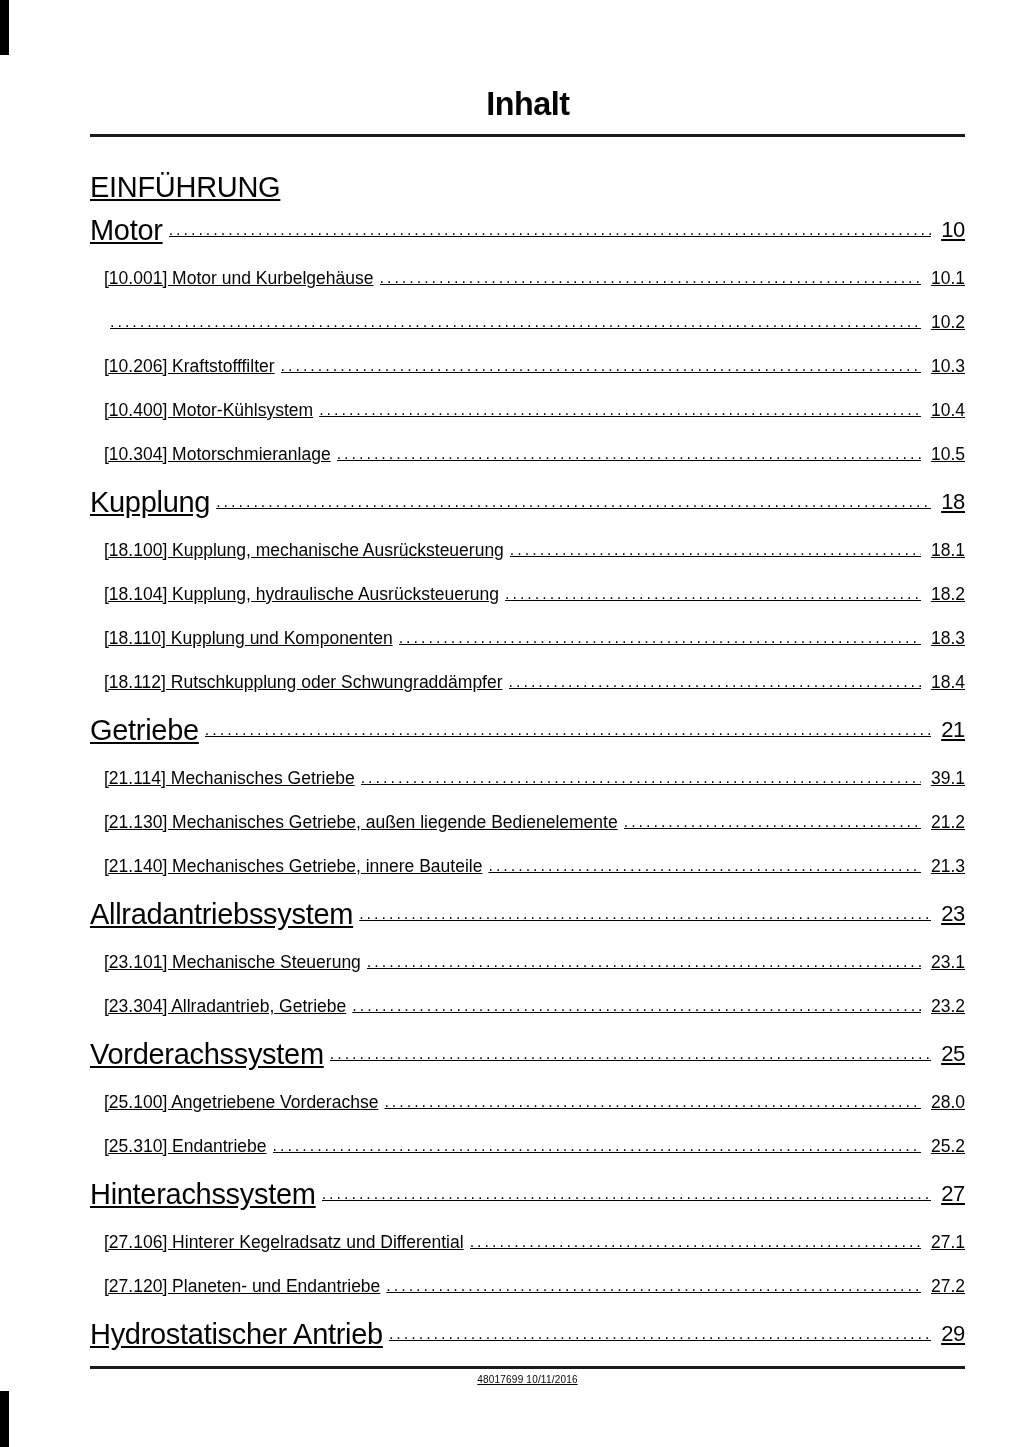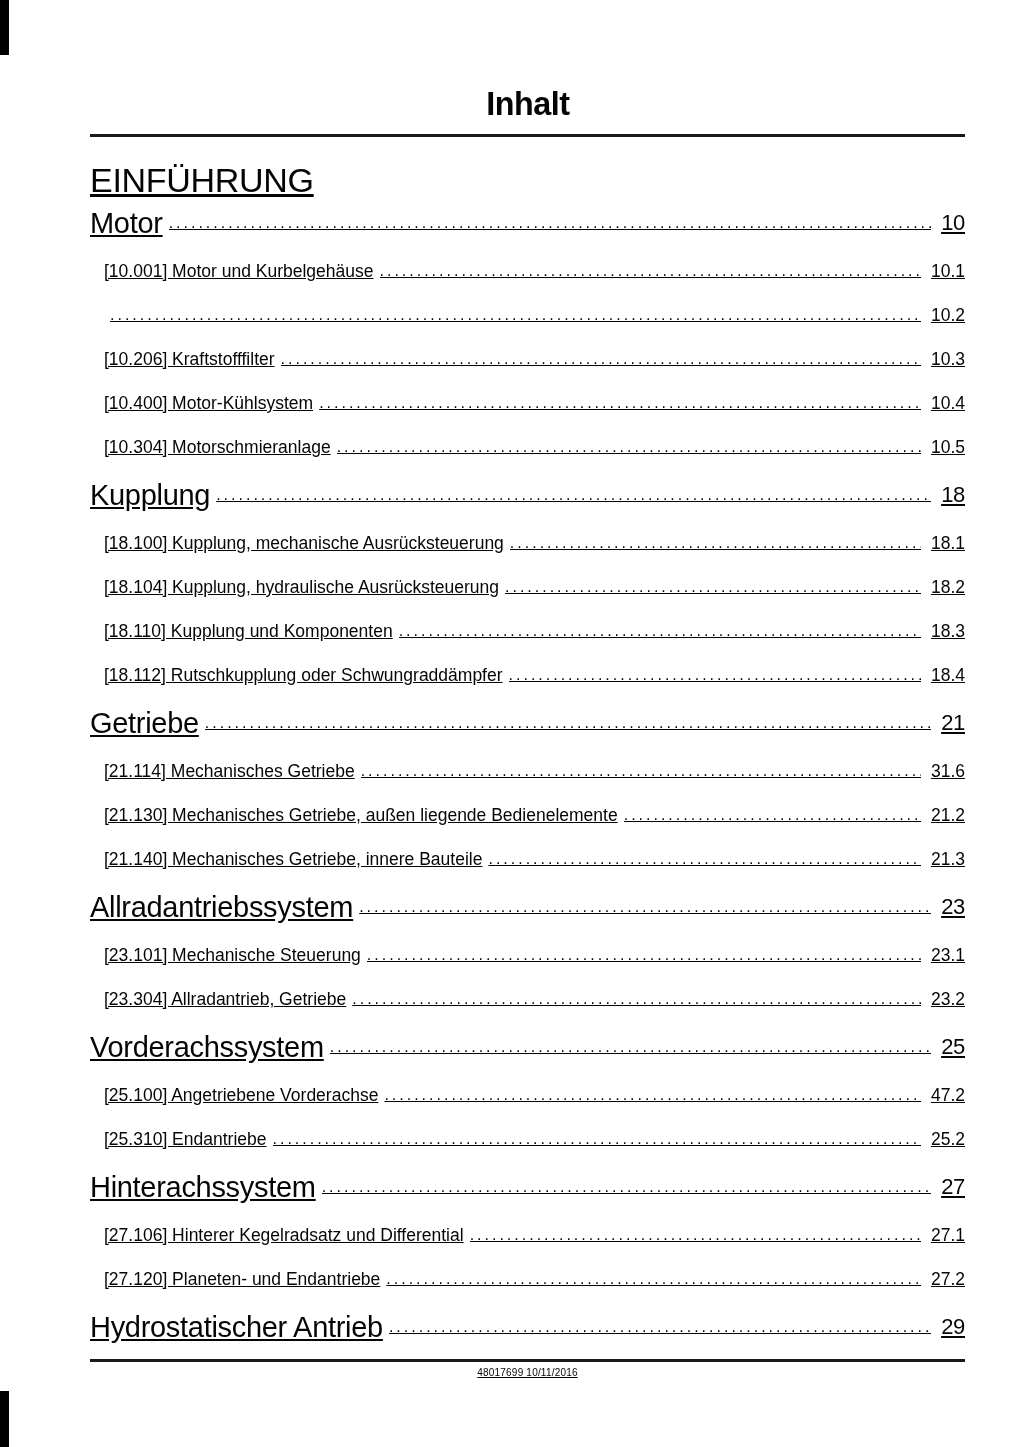--- a/index.html
+++ b/index.html
@@ -30,22 +30,22 @@
   .doc-title .inner{
     display:inline-block;
     transform: scaleX(0.95);
   }
   .rule {
     height: 3px;
     background: #1a1a1a;
     margin-top: 12px;
   }
   .intro-heading {
-    margin-top: 26px;
-    font-size: 34px;
+    margin-top: 33px;
+    font-size: 29px;
     line-height: 34px;
     letter-spacing: -0.3px;
   }
   .toc-row {
     display: flex;
     align-items: flex-start;
     overflow: hidden;
   }
   .section-row {
     height: 52px;
@@ -168,21 +168,21 @@
         <span class="row-page">18.4</span>
       </div>
       <div class="toc-row section-row">
         <span class="row-label">Getriebe</span>
         <span class="leader"></span>
         <span class="row-page">21</span>
       </div>
       <div class="toc-row item-row">
         <span class="row-label">[21.114] Mechanisches Getriebe</span>
         <span class="leader"></span>
-        <span class="row-page">31.6</span>
+        <span class="row-page">39.1</span>
       </div>
       <div class="toc-row item-row">
         <span class="row-label">[21.130] Mechanisches Getriebe, außen liegende Bedienelemente</span>
         <span class="leader"></span>
         <span class="row-page">21.2</span>
       </div>
       <div class="toc-row item-row">
         <span class="row-label">[21.140] Mechanisches Getriebe, innere Bauteile</span>
         <span class="leader"></span>
         <span class="row-page">21.3</span>
@@ -203,21 +203,21 @@
         <span class="row-page">23.2</span>
       </div>
       <div class="toc-row section-row">
         <span class="row-label">Vorderachssystem</span>
         <span class="leader"></span>
         <span class="row-page">25</span>
       </div>
       <div class="toc-row item-row">
         <span class="row-label">[25.100] Angetriebene Vorderachse</span>
         <span class="leader"></span>
-        <span class="row-page">47.2</span>
+        <span class="row-page">28.0</span>
       </div>
       <div class="toc-row item-row">
         <span class="row-label">[25.310] Endantriebe</span>
         <span class="leader"></span>
         <span class="row-page">25.2</span>
       </div>
       <div class="toc-row section-row">
         <span class="row-label">Hinterachssystem</span>
         <span class="leader"></span>
         <span class="row-page">27</span>

